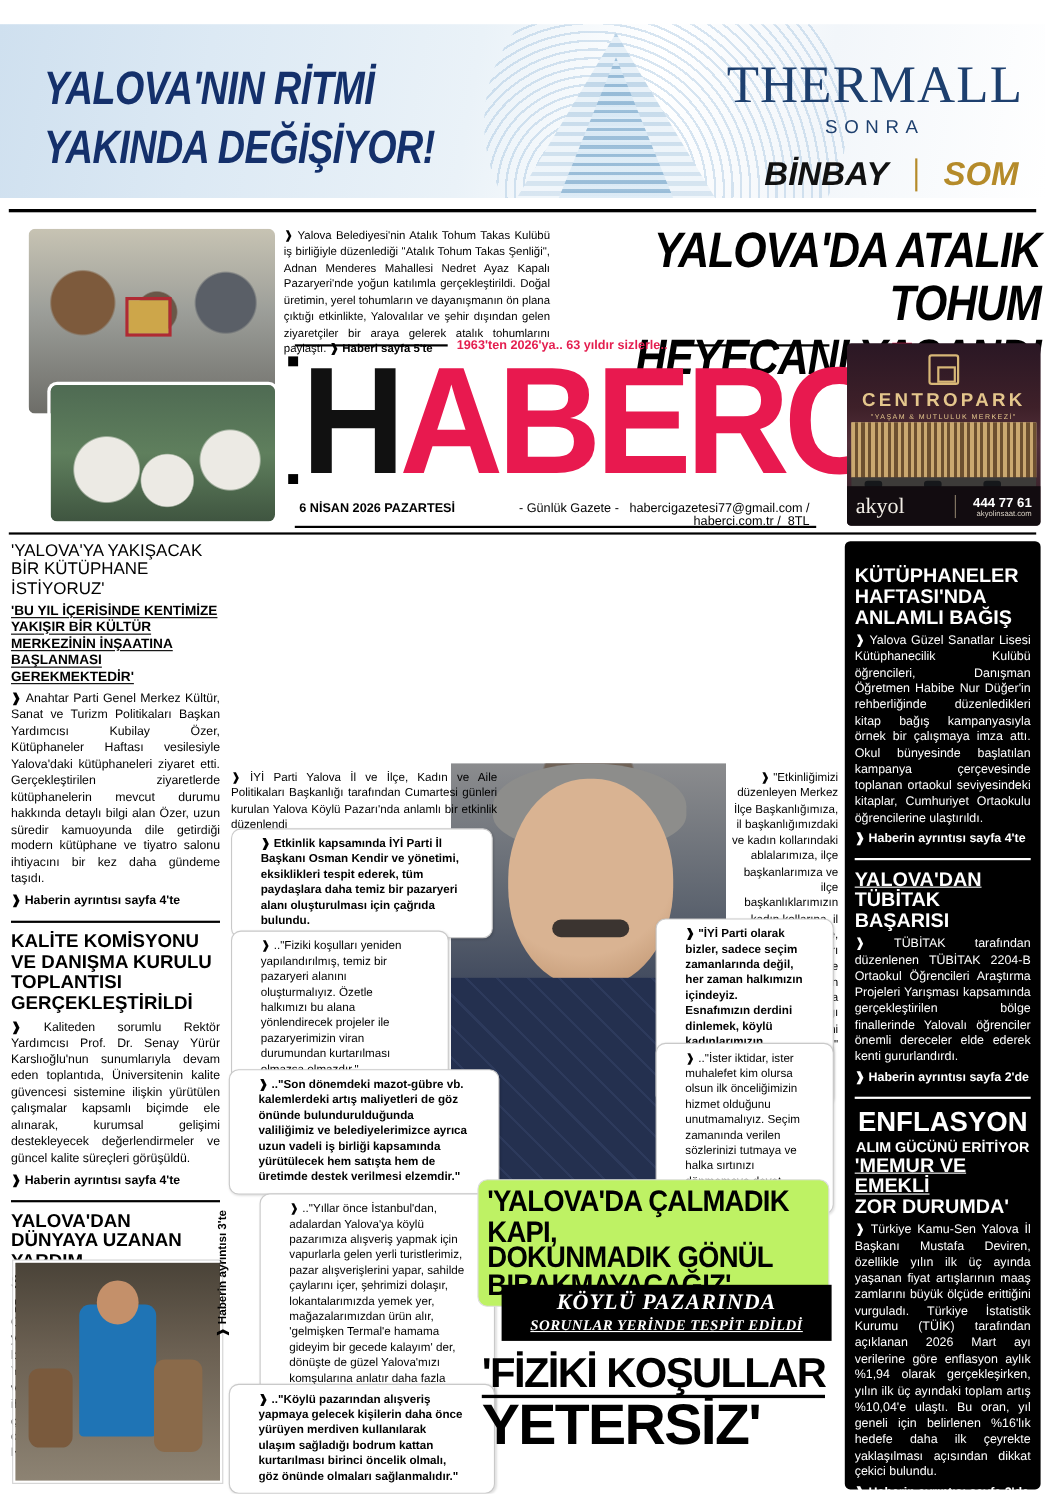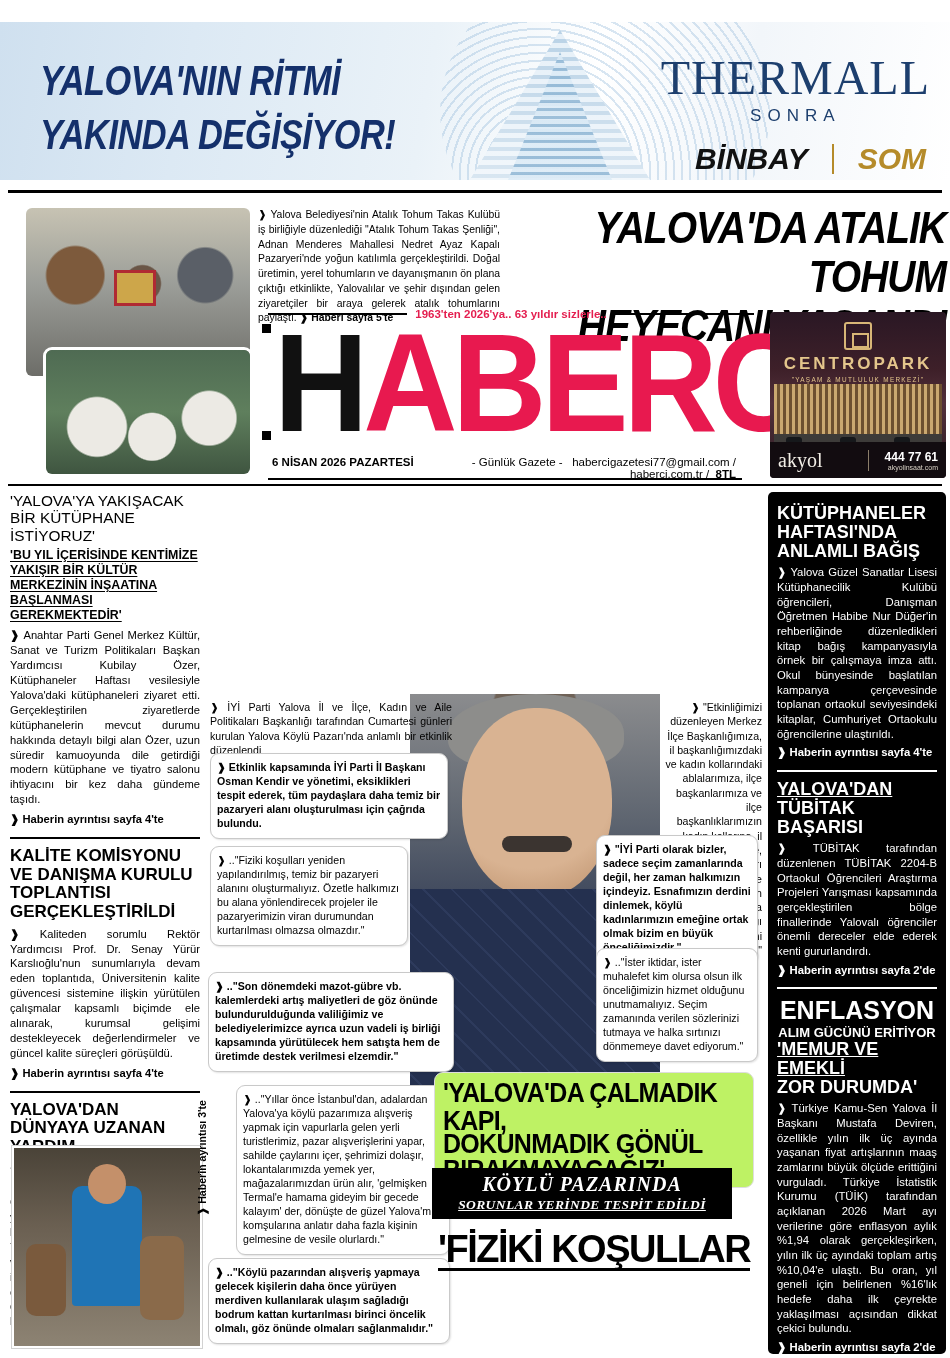--- a/index.html
+++ b/index.html
@@ -116,21 +116,21 @@
   }
   .nameplate .word .h { color:#111; }
   .nameplate .word .r { color:#e8194f; }
 
   .mh-meta {
     position:absolute; left:272px; top:456px; width:470px;
     display:flex; align-items:flex-start; font-size: 11.5px; font-weight:700; color:#000;
   }
   .mh-meta .date { white-space:nowrap; }
   .mh-meta .mid { flex:1; text-align:right; padding-right: 6px; font-weight:400; }
-  .mh-meta .mid b { font-weight:700;margin-top:32px; }
+  .mh-meta .mid b { font-weight:400;margin-top:32px; }
 
   
   .cpark {
     position:absolute; left:770px; top:312px; width:176px; height:166px;
     background: linear-gradient(to bottom, #2a1724 0%, #3e2029 35%, #52303a 55%, #2b1a22 100%);
     border-radius:4px; overflow:hidden;
   }
   .cpark .logo {
     position:absolute; left:0; right:0; top:10px; text-align:center;
   }
@@ -154,21 +154,21 @@
   }
   .cpark .foot .ak { color:#f2eee6; font-family:"Liberation Serif", serif; font-size:20px; }
   .cpark .foot .ph2x { text-align:right; border-left:1px solid #8b7e6a; padding-left:16px; }
   .cpark .foot .ph2x .n { color:#fff; font-size:12px; font-weight:700; }
   .cpark .foot .ph2x .w { color:#d9d2c5; font-size:7px; }
 
   
   .colL { position:absolute; left:10px; top:492px; width:190px; }
   .colC { position:absolute; left:206px; top:492px; width:556px; }
   .colR { position:absolute; left:768px; top:492px; width:178px; height:862px;
-          background:#000; color:#fff; border-radius:5px; padding:12px 9px; }
+          background:#000; color:#fff; border-radius:5px; padding:22px 9px; }
 
   .hl-quote { font-weight:400; font-size:15.4px; line-height:1.12; color:#000; }
   .hl-sub {
     font-weight:700; font-size:12.4px; line-height:1.22; margin-top:4px;
     text-decoration: underline; text-underline-offset:2px;
   }
   .body-t {
     font-size:11.2px; line-height:1.33; margin-top:5px; text-align:justify; color:#000;
   }
   .body-t .bul { font-weight:700; }
@@ -209,21 +209,21 @@
   .photo-main .hair { position:absolute; left:38px; top:0; width:176px; height:78px; border-radius:50% 50% 40% 40%; background:#8d8d8b;}
   .photo-main .must { position:absolute; left:92px; top:142px; width:70px; height:16px; border-radius:8px; background:#3b3430;}
   .photo-main .suit {
     position:absolute; left:-10px; top:195px; width:270px; height:230px;
     background: repeating-linear-gradient(45deg, #24304f 0 18px, #2d3a5c 18px 20px),
                 repeating-linear-gradient(-45deg, #24304f 0 18px, #2d3a5c 18px 20px);
   }
 
   .bubble {
     position:absolute; background:#fff; border:1px solid #c9c9c9; border-radius:9px;
-    padding:7px 6px; font-size:10.6px; line-height:1.32; color:#000;
+    padding:7px 26px; font-size:10.6px; line-height:1.32; color:#000;
     box-shadow: 1px 1px 2px rgba(0,0,0,.12);
   }
   .bubble.b { font-weight:700; }
   .plain-col { position:absolute; font-size:10.6px; line-height:1.35; color:#000; }
 
   .blk-head {
     position:absolute; background:#bef264; border:1px solid #ddd; border-radius:9px;
     padding:6px 8px;
   }
   .blk-head .t {
@@ -436,27 +436,28 @@
   <div class="vert-note" style="left:196px; top:1100px;">
     ❱ <span>Haberin ayrıntısı 3'te</span>
   </div>
 
   <div class="blk-head" style="left:434px; top:1072px; width:320px;">
     <div class="t">'YALOVA'DA ÇALMADIK KAPI,</div>
     <div class="t">DOKUNMADIK GÖNÜL</div>
     <div class="t">BIRAKMAYACAĞIZ'</div>
   </div>
 
-  <div class="strip" style="left:432px; top:1168px; width:300px;">
+  <div class="strip" style="left:456px; top:1168px; width:300px;">
     <div class="s1">KÖYLÜ PAZARINDA</div>
     <div class="s2">SORUNLAR YERİNDE TESPİT EDİLDİ</div>
   </div>
 
   <div class="giant" style="left:438px; top:1232px; width:320px;">
     <span class="g1">'FİZİKİ KOŞULLAR</span>
+    <span class="g2">YETERSİZ'</span>
   </div>
 
   <div class="colR">
     <div>
       <div class="r-title">KÜTÜPHANELER HAFTASI'NDA ANLAMLI BAĞIŞ</div>
       <div class="r-body">
         <span>❱ </span><span>Yalova Güzel Sanatlar Lisesi Kütüphanecilik Kulübü öğrencileri, Danışman Öğretmen Habibe Nur Düğer'in rehberliğinde düzenledikleri kitap bağış kampanyasıyla örnek bir çalışmaya imza attı. Okul bünyesinde başlatılan kampanya çerçevesinde toplanan ortaokul seviyesindeki kitaplar, Cumhuriyet Ortaokulu öğrencilerine ulaştırıldı.</span>
       </div>
       <div class="r-body" style="font-weight:700;">❱ <span>Haberin ayrıntısı sayfa 4'te</span></div>
     </div>

